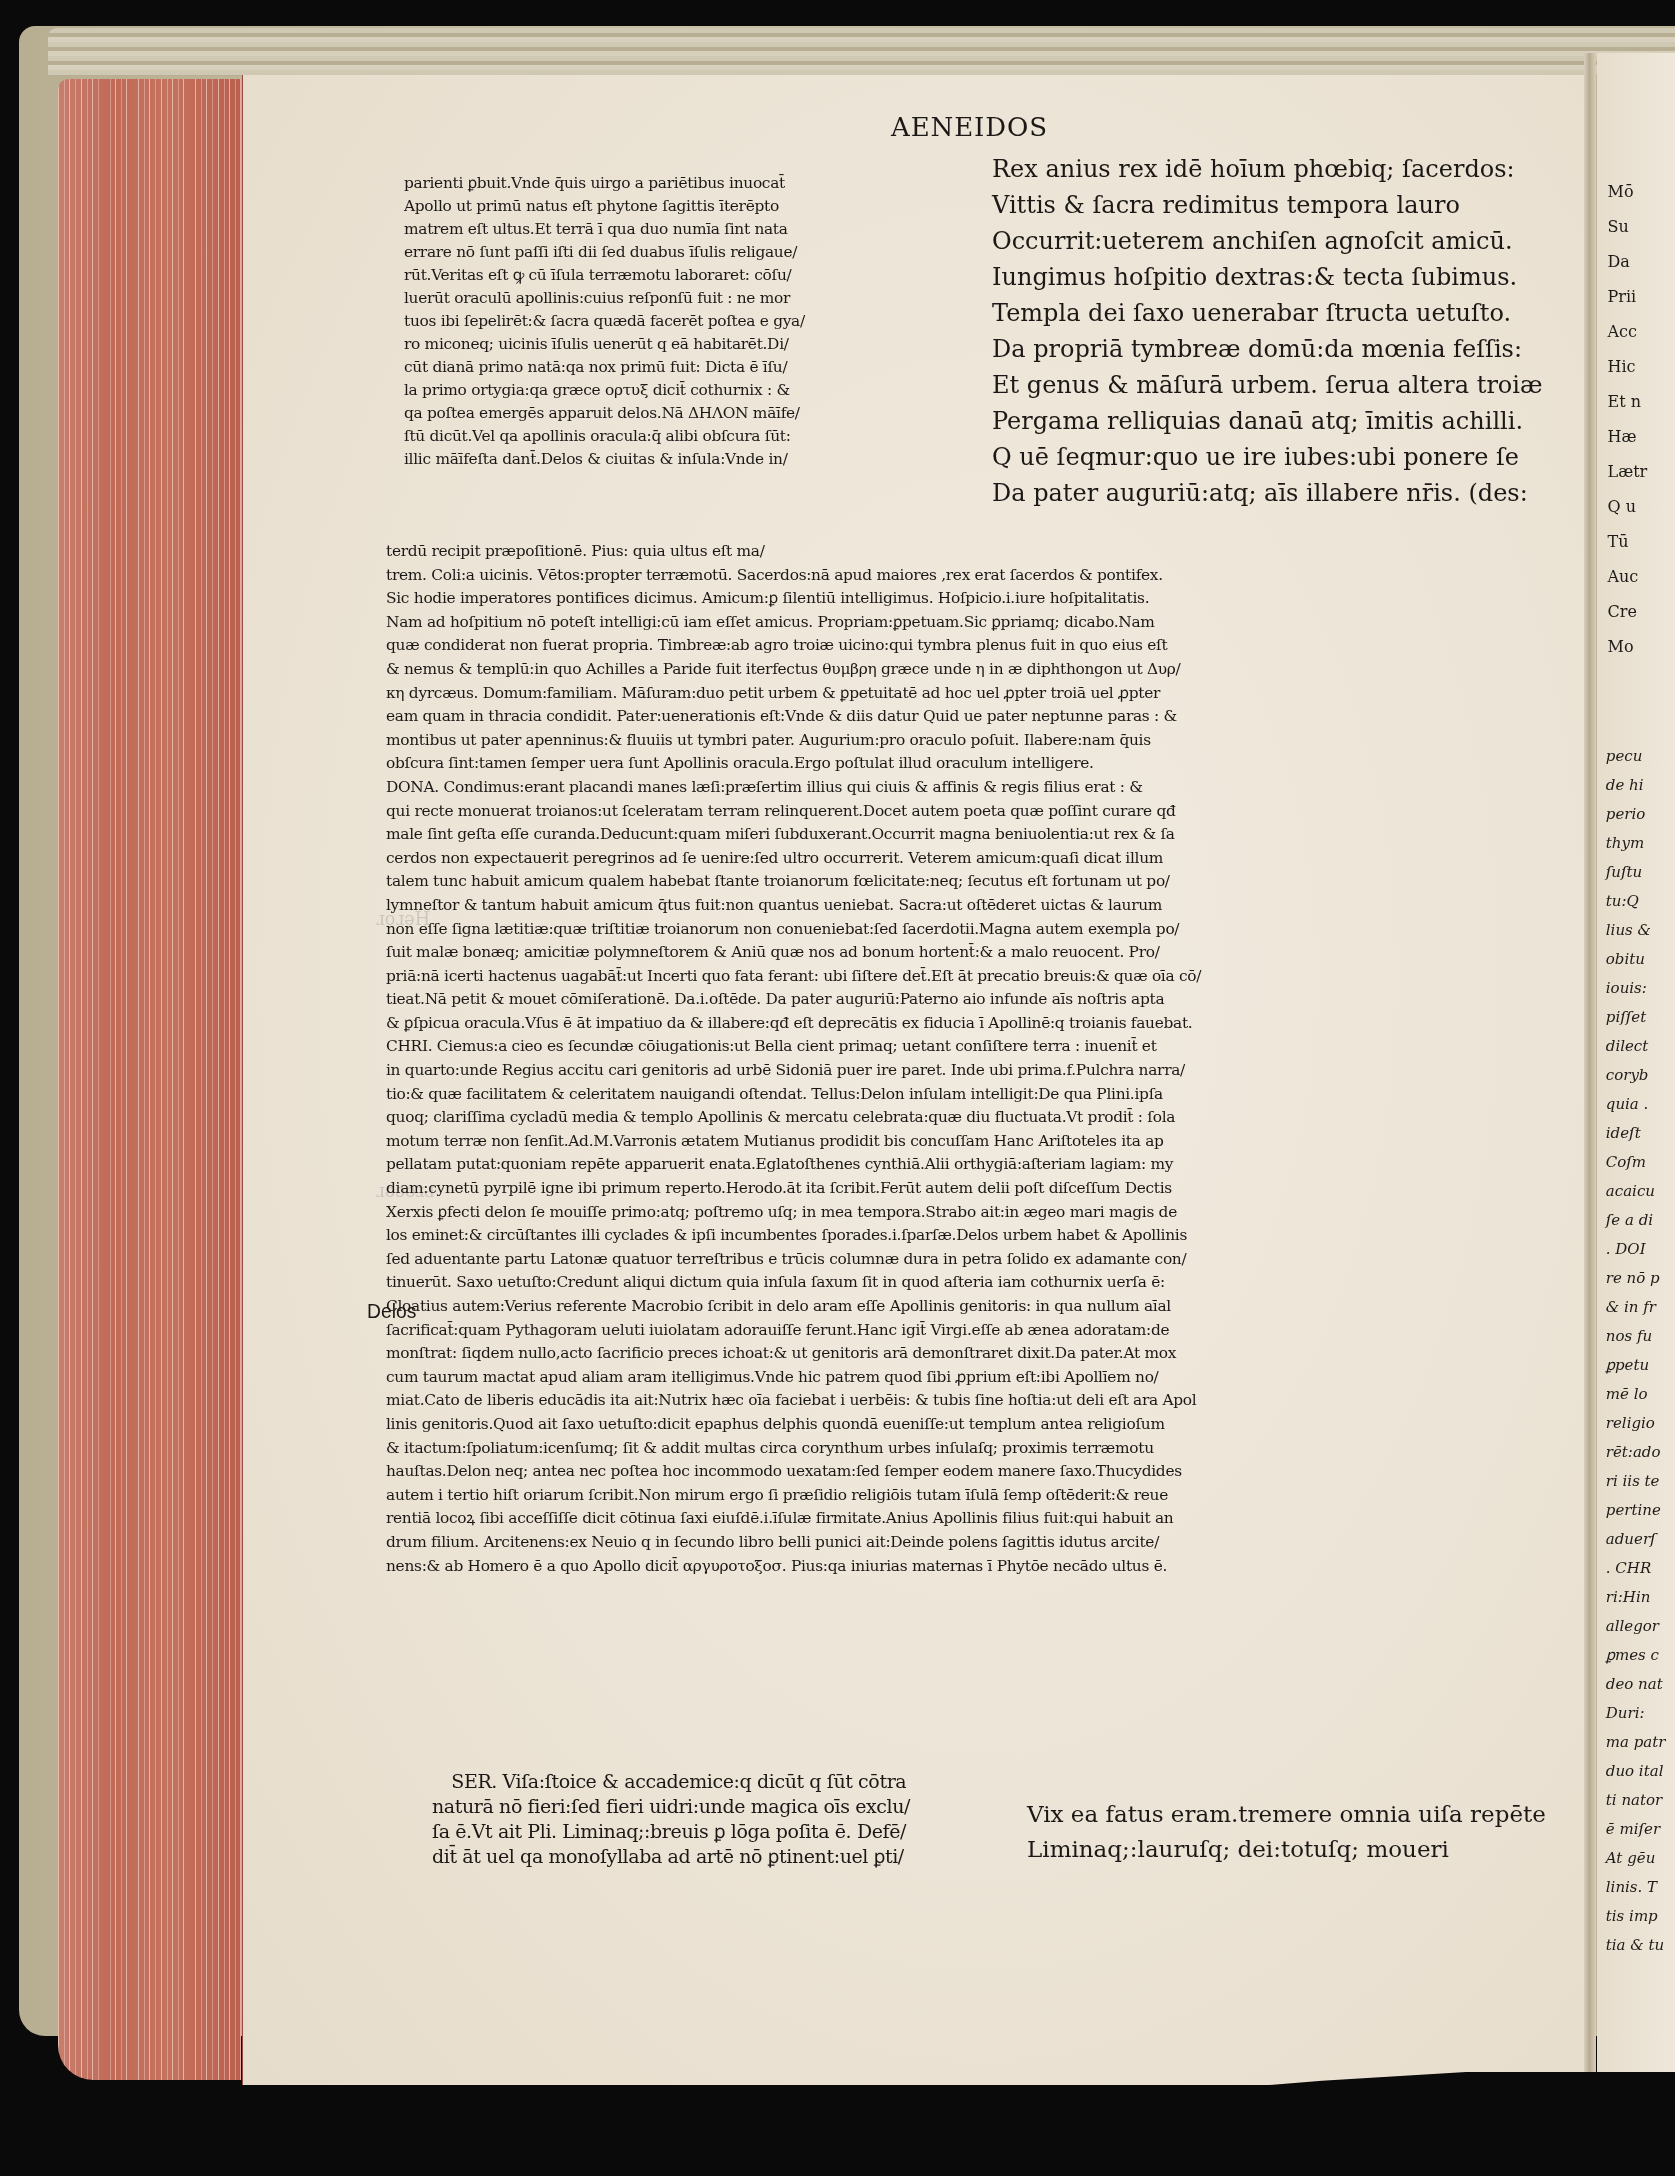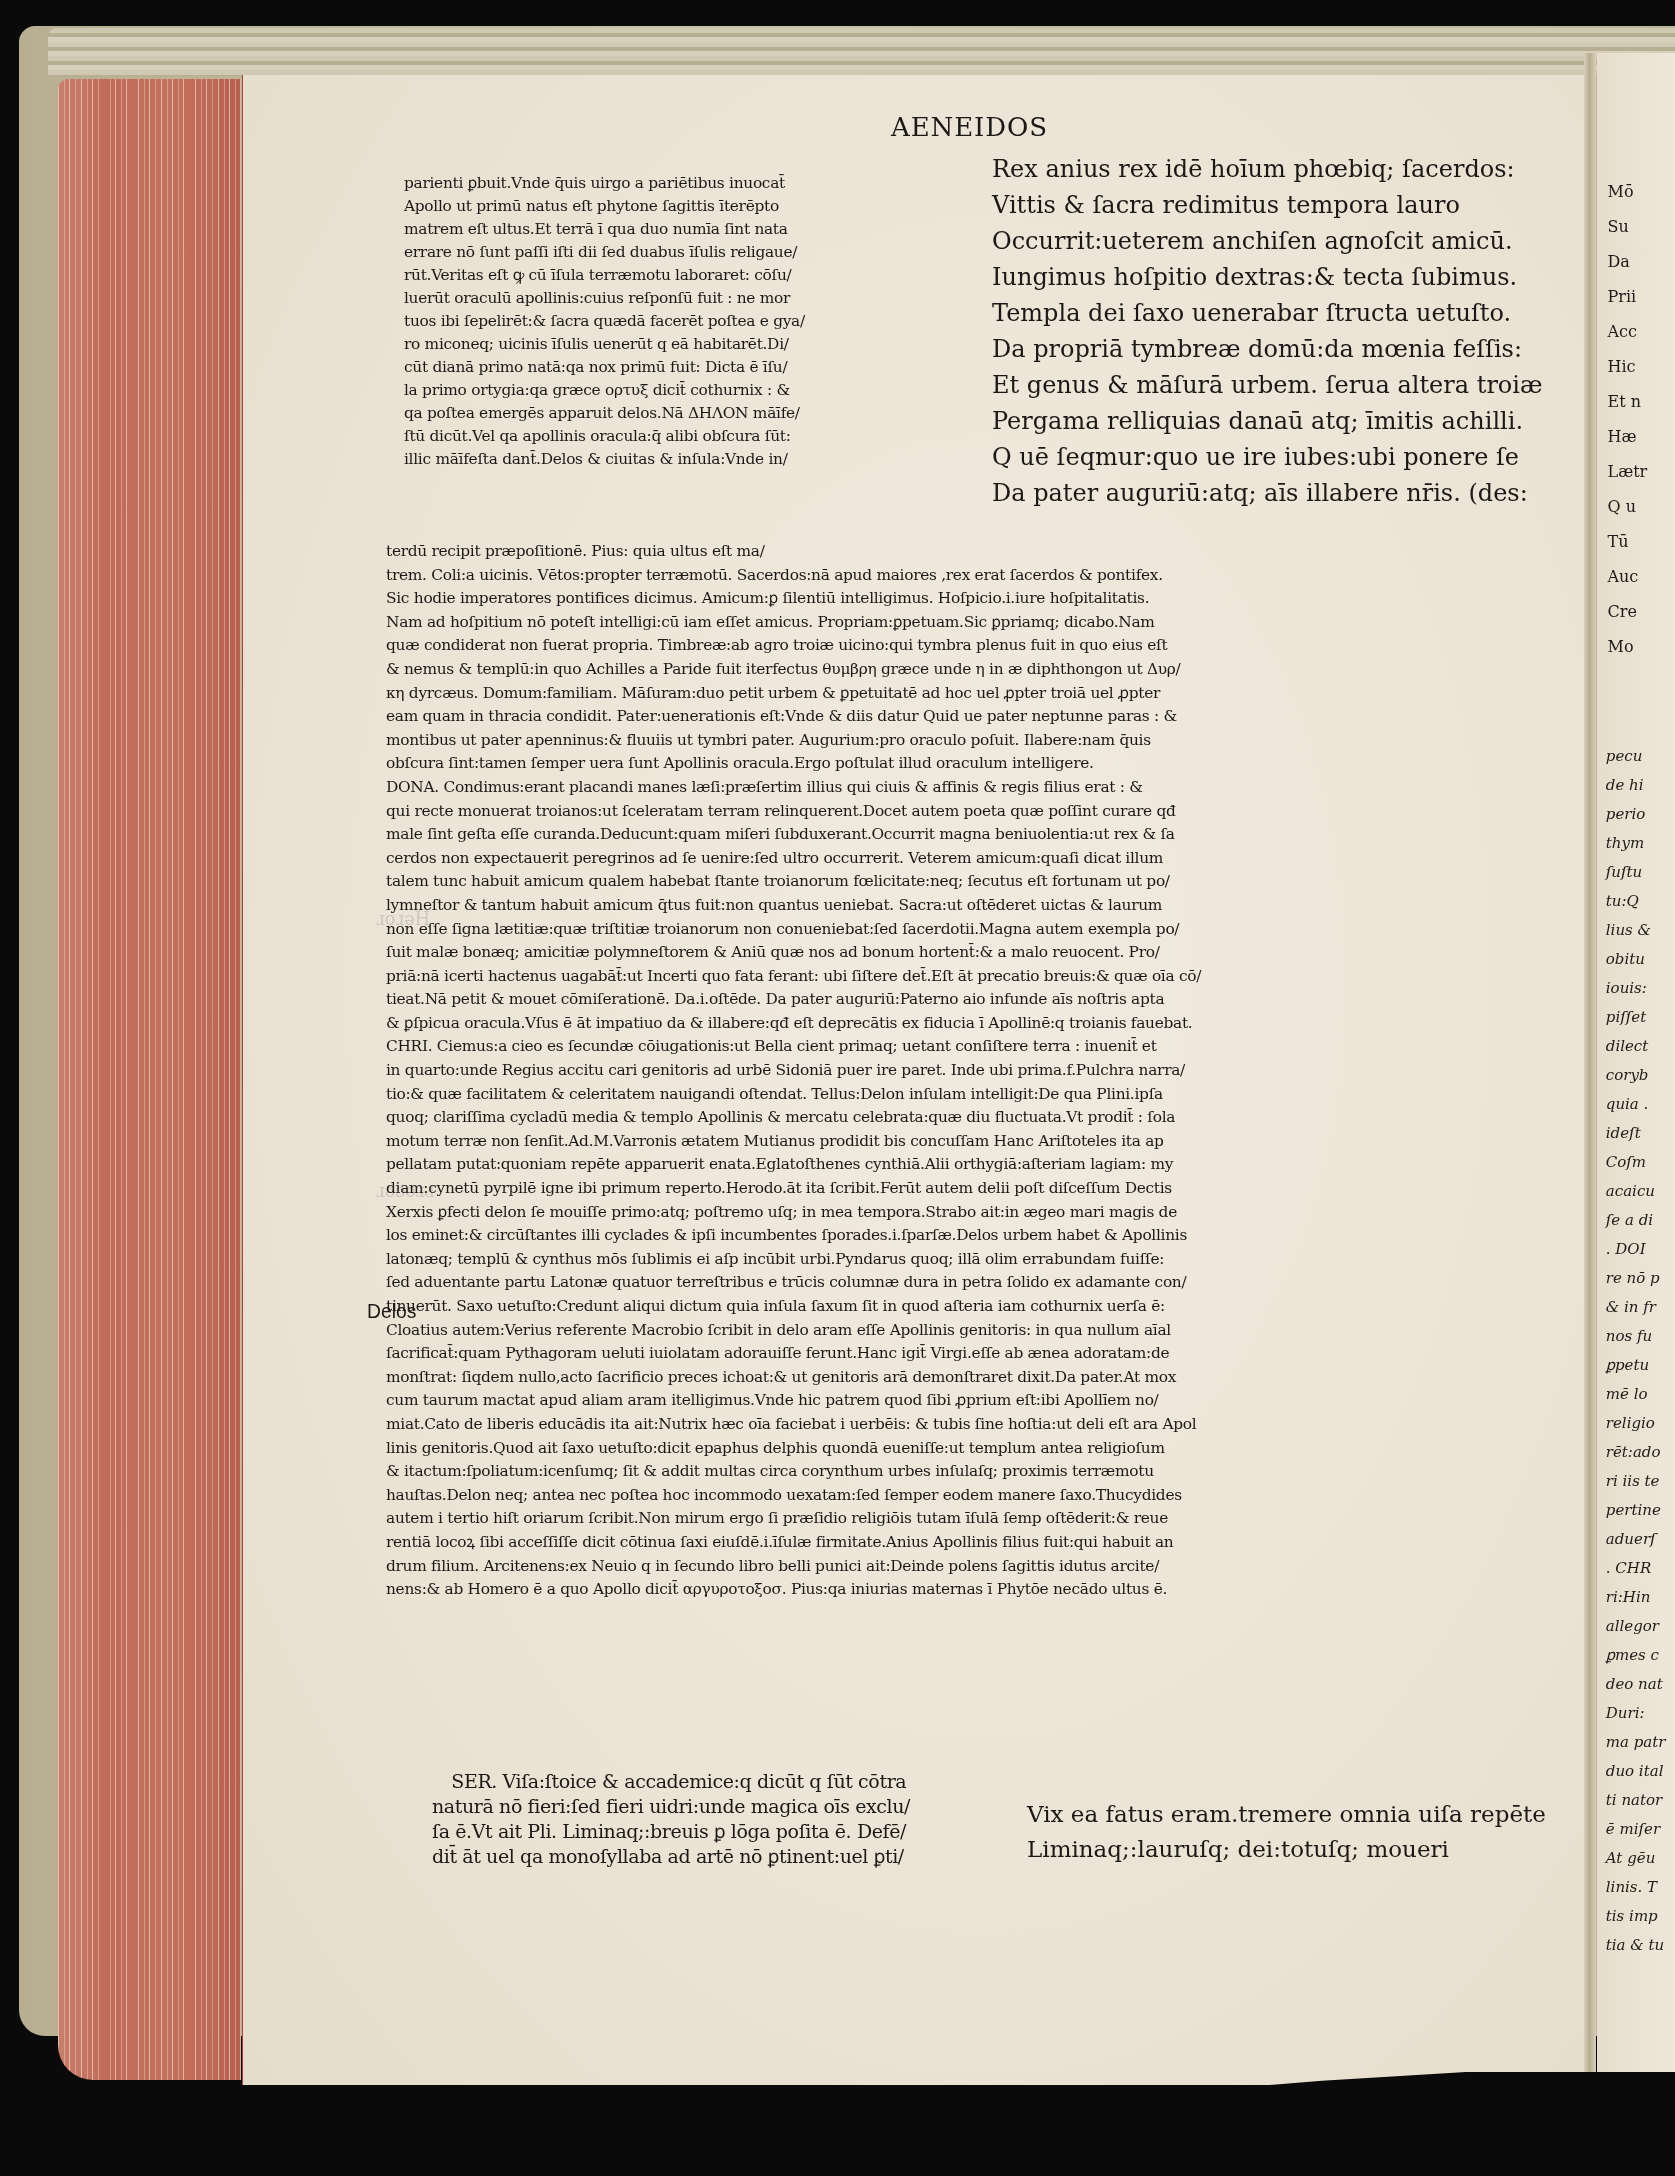--- a/index.html
+++ b/index.html
@@ -218,21 +218,20 @@
     <span class="line">&amp; ꝑſpicua oracula.Vſus ē āt impatiuo da &amp; illabere:qđ eſt deprecātis ex fiducia ī Apollinē:q troianis fauebat.</span>
     <span class="line">CHRI.  Ciemus:a cieo es ſecundæ cōiugationis:ut Bella cient primaq; uetant conſiſtere terra : inuenit̄ et</span>
     <span class="line">in quarto:unde Regius accitu cari genitoris ad urbē Sidoniā puer ire paret.  Inde ubi prima.f.Pulchra narra/</span>
     <span class="line">tio:&amp; quæ facilitatem &amp; celeritatem nauigandi oſtendat.  Tellus:Delon inſulam intelligit:De qua Plini.ipſa</span>
     <span class="line">quoq; clariſſima cycladū media &amp; templo Apollinis &amp; mercatu celebrata:quæ diu fluctuata.Vt prodit̄ : ſola</span>
     <span class="line">motum terræ non ſenſit.Ad.M.Varronis ætatem Mutianus prodidit bis concuſſam Hanc Ariſtoteles ita ap</span>
     <span class="line">pellatam putat:quoniam repēte apparuerit enata.Eglatoſthenes cynthiā.Alii orthygiā:aſteriam lagiam: my</span>
     <span class="line">diam:cynetū pyrpilē igne ibi primum reperto.Herodo.āt ita ſcribit.Ferūt autem delii poſt diſceſſum Dectis</span>
     <span class="line">Xerxis ꝑfecti delon ſe mouiſſe primo:atq; poſtremo uſq; in mea tempora.Strabo ait:in ægeo mari magis de</span>
     <span class="line">los eminet:&amp; circūſtantes illi cyclades &amp; ipſi incumbentes ſporades.i.ſparſæ.Delos urbem habet &amp; Apollinis</span>
-    <span class="line">latonæq; templū &amp; cynthus mōs ſublimis ei aſp incūbit urbi.Pyndarus quoq; illā olim errabundam fuiſſe:</span>
     <span class="line">ſed aduentante partu Latonæ quatuor terreſtribus e trūcis columnæ dura in petra ſolido ex adamante con/</span>
     <span class="line">tinuerūt.  Saxo uetuſto:Credunt aliqui dictum quia inſula ſaxum ſit in quod aſteria iam cothurnix uerſa ē:</span>
     <span class="line">Cloatius autem:Verius referente Macrobio ſcribit in delo aram eſſe Apollinis genitoris: in qua nullum aīal</span>
     <span class="line">ſacrificat̄:quam Pythagoram ueluti iuiolatam adorauiſſe ferunt.Hanc igit̄ Virgi.eſſe ab ænea adoratam:de</span>
     <span class="line">monſtrat: ſiqdem nullo,acto ſacrificio preces ichoat:&amp; ut genitoris arā demonſtraret dixit.Da pater.At mox</span>
     <span class="line">cum taurum mactat apud aliam aram itelligimus.Vnde hic patrem quod ſibi ꝓprium eſt:ibi Apollīem no/</span>
     <span class="line">miat.Cato de liberis educādis ita ait:Nutrix hæc oīa faciebat i uerbēis: &amp; tubis ſine hoſtia:ut deli eſt ara Apol</span>
     <span class="line">linis genitoris.Quod ait ſaxo uetuſto:dicit epaphus delphis quondā eueniſſe:ut templum antea religioſum</span>
     <span class="line">&amp; itactum:ſpoliatum:icenſumq; ſit &amp; addit multas circa corynthum urbes inſulaſq; proximis terræmotu</span>
     <span class="line">hauſtas.Delon neq; antea nec poſtea hoc incommodo uexatam:ſed ſemper eodem manere ſaxo.Thucydides</span>

